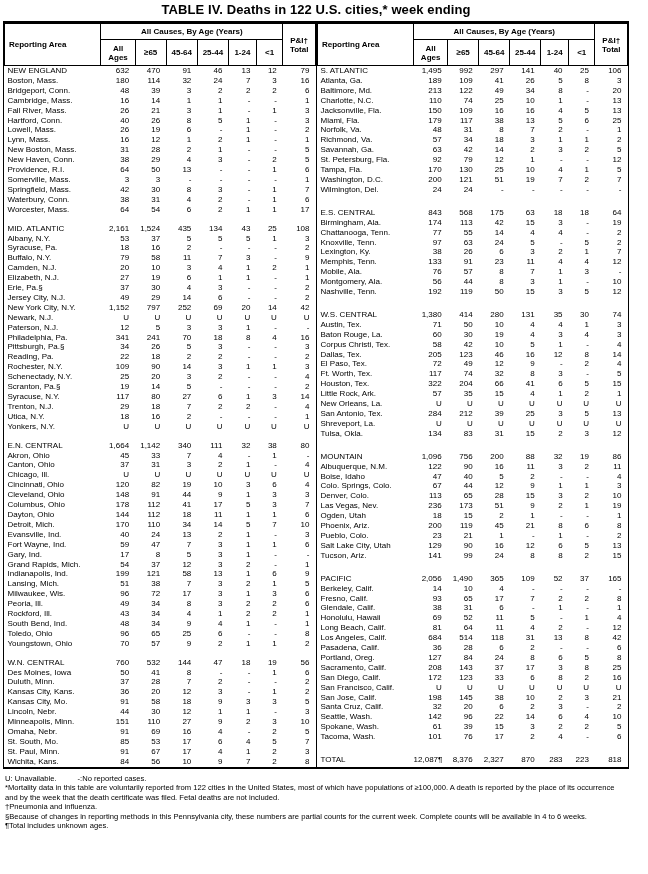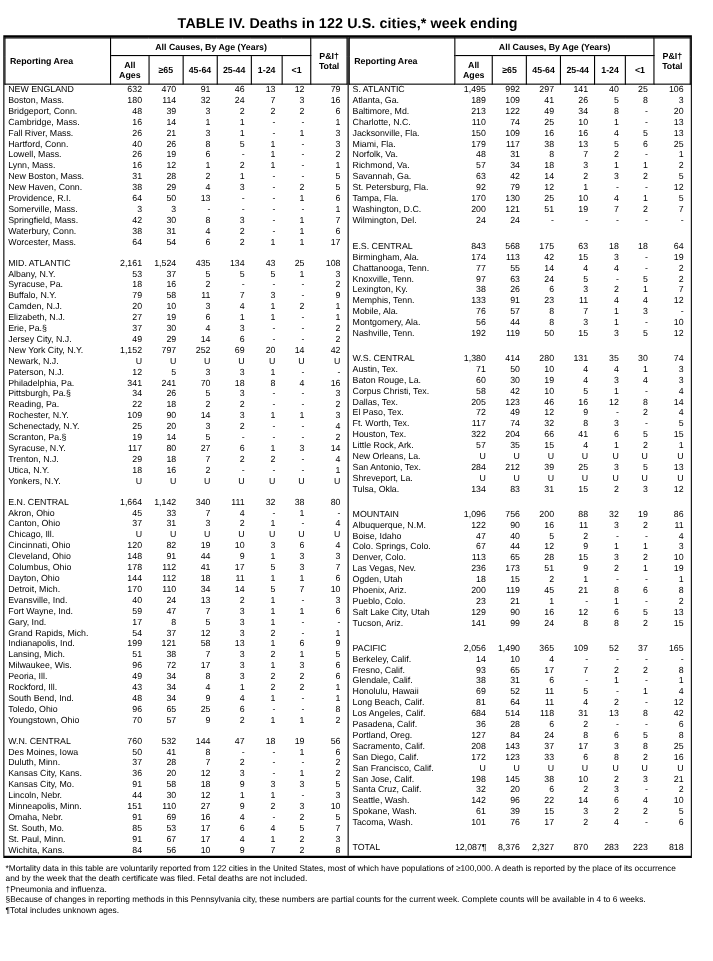--- a/index.html
+++ b/index.html
@@ -1,18 +1,18 @@
 <!DOCTYPE html>
 <html><head>
 <meta charset="utf-8">
 <style>
   * { margin:0; padding:0; box-sizing:border-box; }
   html,body { width:648px; height:874px; background:#fff; color:#000;
     font-family:"Liberation Sans", sans-serif; overflow:hidden; }
-  .page { width:632px; height:874px; padding:13px 3px 0 3px; }
+  .page { width:632px; height:874px; padding:2px 3px 0 3px; }
   .title { text-align:center; font-weight:bold; font-size:13px; line-height:15px; letter-spacing:0.1px; }
   .table-wrap { display:flex; margin-top:4px; border:1px solid #000; border-top:2px solid #000; border-bottom:2px solid #000; }
   .panel { width:50%; }
   .panel-right { border-left:1px solid #000; }
   table { width:100%; border-collapse:collapse; table-layout:fixed; }
   thead th { border:1px solid #000; font-size:8px; font-weight:bold; padding:1px 2px; vertical-align:middle; }
   thead tr.h1 th { height:16px; }
   thead tr.h2 th { height:26px; line-height:9px; }
   th.area-h { text-align:left; padding-left:4px; }
   th.pi-h { line-height:9px; }
@@ -1442,18 +1442,19 @@
               <td class="num">223</td>
               <td class="num">818</td>
             </tr>
           </tbody>
       </table>
     </div>
 
   </div>
 
   <div class="footnotes">
+    <div class="footnote">U: Unavailable.          -:No reported cases.</div>
     <div class="footnote">*Mortality data in this table are voluntarily reported from 122 cities in the United States, most of which have populations of ≥100,000. A death is reported by the place of its occurrence and by the week that the death certificate was filed. Fetal deaths are not included.</div>
     <div class="footnote">†Pneumonia and influenza.</div>
     <div class="footnote">§Because of changes in reporting methods in this Pennsylvania city, these numbers are partial counts for the current week. Complete counts will be available in 4 to 6 weeks.</div>
     <div class="footnote">¶Total includes unknown ages.</div>
   </div>
 </div>
 
 </body></html>

